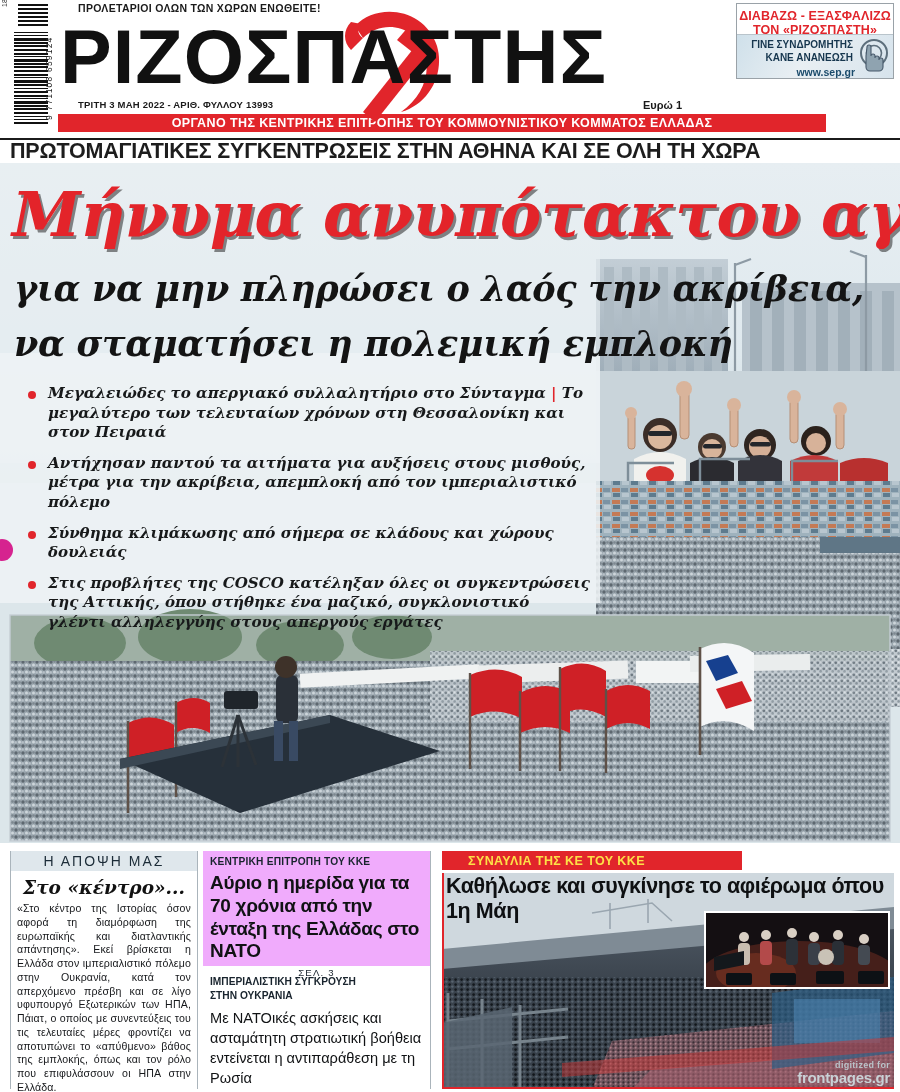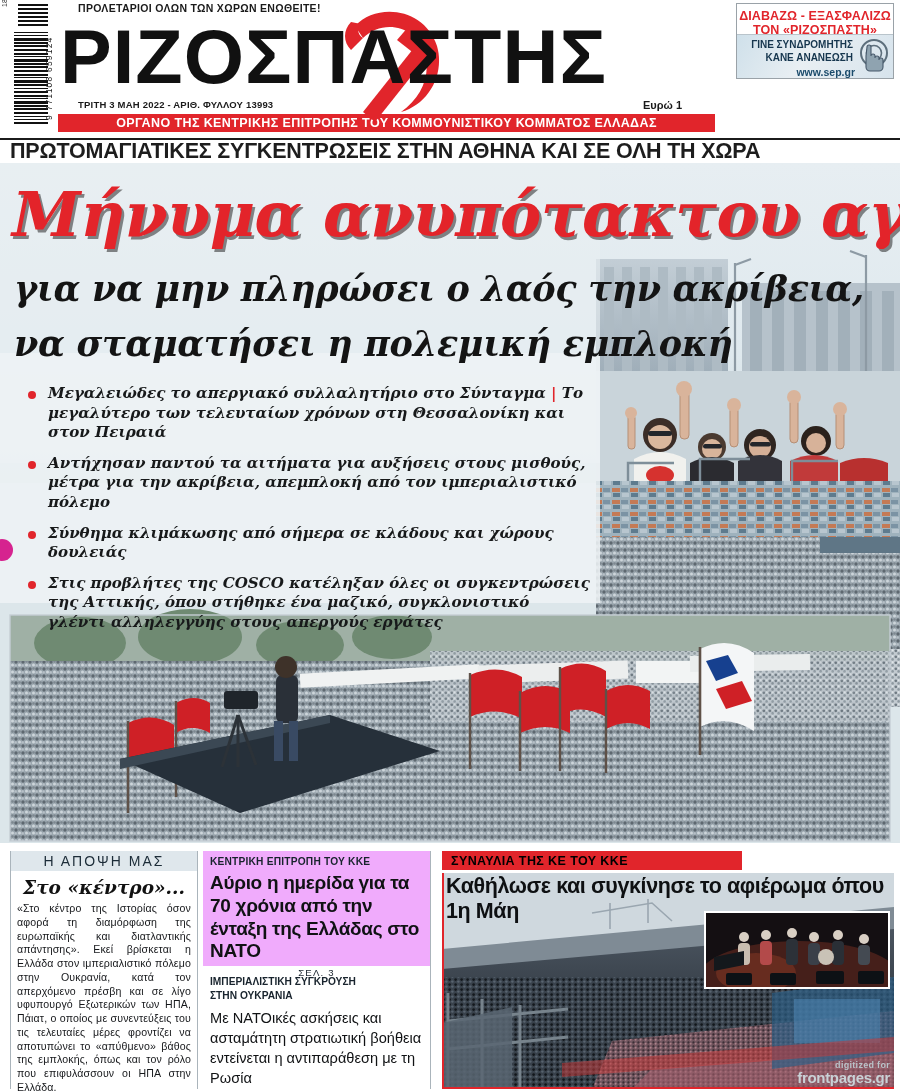--- a/index.html
+++ b/index.html
@@ -72,21 +72,21 @@
   }
   .issue-line {
     position: absolute; left: 78px; top: 99px;
     font-size: 9.5px; font-weight: bold; color: #1a1a1a; letter-spacing: 0.2px;
   }
   .price-line {
     position: absolute; right: 218px; top: 99px;
     font-size: 11px; font-weight: bold; color: #1a1a1a;
   }
   .organ-bar {
-    position: absolute; left: 58px; top: 114px; width: 657px; height: 18px;
+    position: absolute; left: 58px; top: 114px; width: 768px; height: 18px;
     background: #e1252b;
     color: #ffffff; font-size: 12.5px; font-weight: bold;
     letter-spacing: 0.4px;
     display: flex; align-items: center; justify-content: center;
   }
 
   
   .subs-box {
     position: absolute; right: 6px; top: 3px; width: 158px; height: 76px;
     border: 1px solid #9aa2a8; background: #ffffff; overflow: hidden;
@@ -240,23 +240,23 @@
     letter-spacing: 1.2px; padding: 3px 7px 0;
   }
 
   
   .concert {
     position: absolute; left: 436px; top: 3px; width: 458px; height: 238px;
     overflow: hidden;
   }
   .concert-bar {
     position: absolute; left: 6px; top: 0; width: 300px; height: 19px;
-    background: #e1252b; color: #000000; font-size: 12.5px; font-weight: bold;
+    background: #e1252b; color: #fde047; font-size: 12.5px; font-weight: bold;
     letter-spacing: 0.4px;
-    display: flex; align-items: center; padding-left: 9px; z-index: 5;
+    display: flex; align-items: center; padding-left: 26px; z-index: 5;
   }
   .concert-head {
     position: absolute; left: 10px; top: 23px; width: 440px;
     font-size: 21.5px; font-weight: bold; color: #0e1012;
     line-height: 1.18; letter-spacing: -0.4px; z-index: 5;
   }
   .concert-photo {
     position: absolute; left: 6px; top: 22px; width: 452px; height: 216px;
     overflow: hidden;
   }

